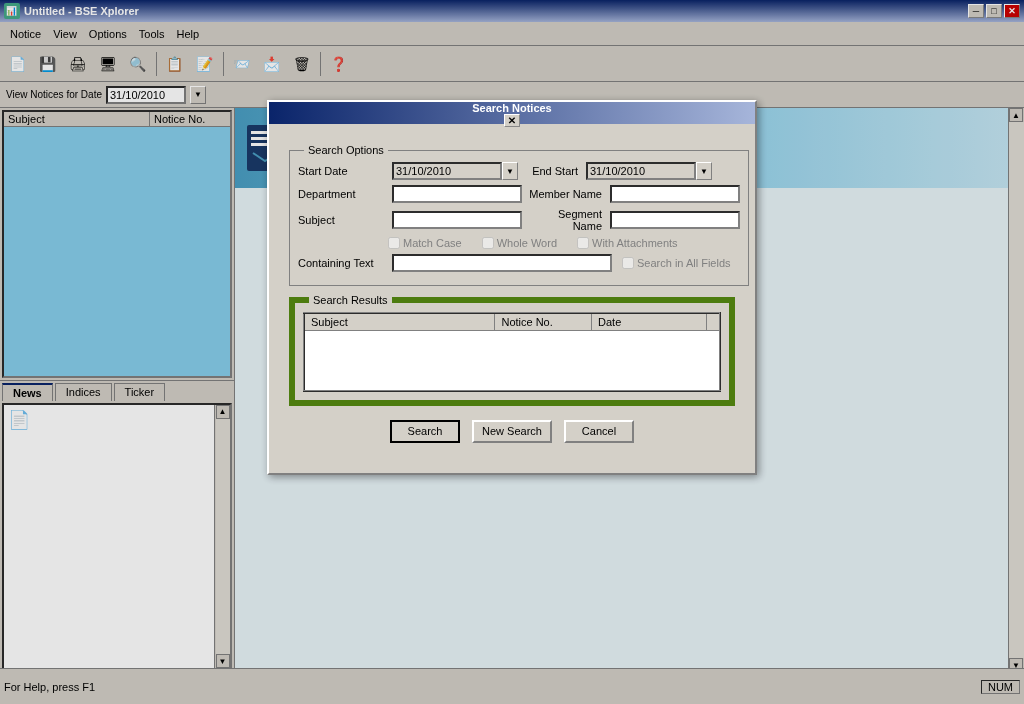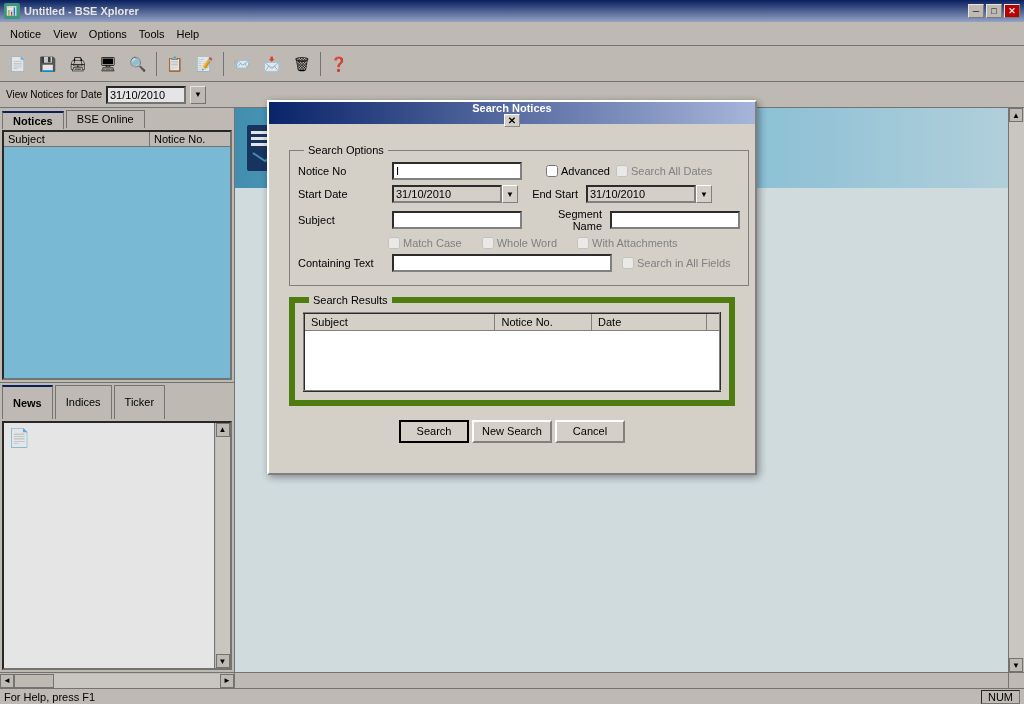--- a/index.html
+++ b/index.html
@@ -195,21 +195,21 @@
     .notices-col:last-child { border-right: none; flex: 0 0 80px; }
 
     .bottom-tabs {
       display: flex;
       background: #d4d0c8;
       border-top: 1px solid #808080;
       padding-top: 2px;
       padding-left: 2px;
     }
     .bottom-tab {
-      padding: 10px 10px;
+      padding: 2px 10px;
       font-size: 11px;
       border: 1px solid #808080;
       border-bottom: none;
       background: #d4d0c8;
       cursor: pointer;
       margin-right: 2px;
     }
     .bottom-tab.active {
       font-weight: bold;
       border-top: 2px solid #0a246a;
@@ -444,21 +444,21 @@
       font-weight: normal;
     }
     .results-body {
       height: 60px;
       background: white;
     }
 
     .modal-buttons {
       display: flex;
       justify-content: center;
-      gap: 3px;
+      gap: 12px;
       padding: 6px 0 10px;
     }
     .modal-btn {
       min-width: 70px;
       height: 23px;
       background: #d4d0c8;
       border: 2px solid #808080;
       border-top-color: #fff;
       border-left-color: #fff;
       font-size: 11px;
@@ -515,24 +515,20 @@
 
 <div class="view-bar">
   <label>View Notices for Date</label>
   <input type="text" class="form-input" value="31/10/2010" style="">
   <div class="dropdown-btn">▼</div>
 </div>
 
 <div class="main-content" style="height: calc(704px - 22px - 20px - 36px - 26px - 20px);">
 
   <div class="left-panel">
-    <div class="tab-bar">
-      <div class="tab active">Notices</div>
-      <div class="tab">BSE Online</div>
-    </div>
     <div class="notices-list">
       <div class="notices-header">
         <div class="notices-col">Subject</div>
         <div class="notices-col">Notice No.</div>
       </div>
     </div>
     <div class="bottom-tabs">
       <div class="bottom-tab active">News</div>
       <div class="bottom-tab">Indices</div>
       <div class="bottom-tab">Ticker</div>
@@ -579,67 +575,59 @@
       <div style="width:14px;height:14px;background:#d4d0c8;border:1px solid #808080;display:flex;align-items:center;justify-content:center;font-size:8px;">▲</div>
       <div style="flex:1;background:#e0ddd5;"></div>
       <div style="width:14px;height:14px;background:#d4d0c8;border:1px solid #808080;display:flex;align-items:center;justify-content:center;font-size:8px;">▼</div>
     </div>
 
     <div style="position:absolute;bottom:0;left:0;right:16px;height:16px;background:#d4d0c8;border-top:1px solid #808080;"></div>
     <div style="position:absolute;bottom:0;right:0;width:16px;height:16px;background:#d4d0c8;border-top:1px solid #808080;border-left:1px solid #808080;"></div>
   </div>
 </div>
 
-<div class="status-bar" style="position:fixed; bottom:0; left:0; right:0; height:16px; background:#d4d0c8; border-top:1px solid #808080; display:flex; align-items:center; justify-content:space-between; padding:0 4px; font-size:11px; z-index:50;">
+<div class="status-bar" style="position:fixed; bottom:0; left:0; right:0; height:36px; background:#d4d0c8; border-top:1px solid #808080; display:flex; align-items:center; justify-content:space-between; padding:0 4px; font-size:11px; z-index:50;">
   <span>For Help, press F1</span>
   <div class="status-right">NUM</div>
 </div>
 
 <div class="modal-overlay">
   <div class="modal">
 
     <div class="modal-title-bar">
       <span>Search Notices</span>
       <div class="modal-close-btn">✕</div>
     </div>
 
     <div class="modal-body">
 
       <fieldset class="fieldset">
         <legend class="fieldset-legend">Search Options</legend>
 
-        <div class="form-row">
-          <span class="form-label">Notice No</span>
-          <input type="text" class="form-input form-input-sm" value="I" style="">
-          <div style="flex:1;display:flex;align-items:center;gap:6px;padding-left:20px;">
-            <div class="form-check">
-              <input type="checkbox" style="">
-              <span>Advanced</span>
-            </div>
-            <div class="form-check disabled-check">
-              <input type="checkbox" disabled="" style="">
-              <span>Search All Dates</span>
-            </div>
-          </div>
-        </div>
 
         <div class="form-row">
           <span class="form-label">Start Date</span>
           <div class="date-combo">
             <input type="text" value="31/10/2010" style="width: 110px; height: 18px; border: 2px inset rgb(128, 128, 128); background: rgb(212, 208, 200); font-size: 11px; padding: 0px 2px;">
             <div class="drop-arrow">▼</div>
           </div>
           <span style="width:60px;text-align:right;padding-right:4px;">End Start</span>
           <div class="date-combo">
             <input type="text" value="31/10/2010" style="width: 110px; height: 18px; border: 2px inset rgb(128, 128, 128); background: rgb(212, 208, 200); font-size: 11px; padding: 0px 2px;">
             <div class="drop-arrow">▼</div>
           </div>
         </div>
 
 
+        <div class="form-row">
+          <span class="form-label">Department</span>
+          <input type="text" class="form-input form-input-sm" value="" style="">
+          <span style="width:80px;text-align:right;padding-right:4px;">Member Name</span>
+          <input type="text" class="form-input form-input-sm" value="" style="">
+        </div>
 
         <div class="form-row">
           <span class="form-label">Subject</span>
           <input type="text" class="form-input form-input-sm" value="" style="">
           <span style="width:80px;text-align:right;padding-right:4px;">Segment Name</span>
           <input type="text" class="form-input form-input-sm" value="" style="">
         </div>
 
         <div class="form-row" style="padding-left:90px; gap:20px;">
           <div class="form-check disabled-check">

